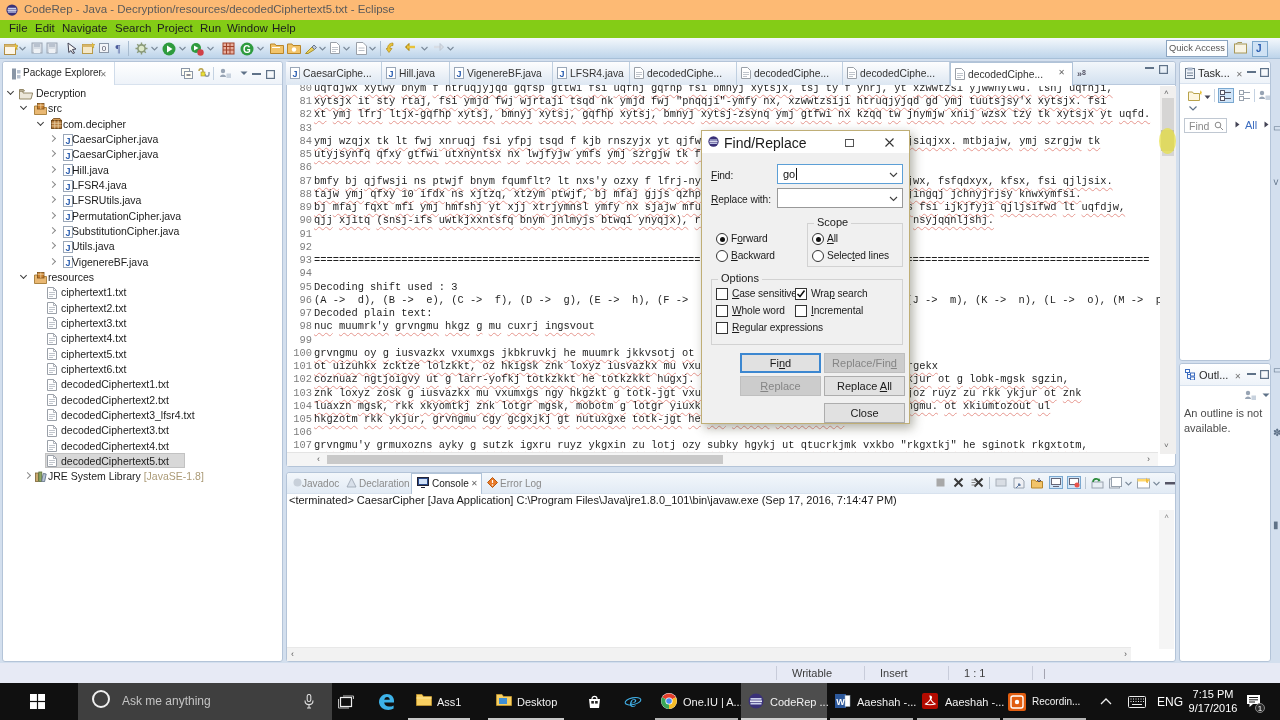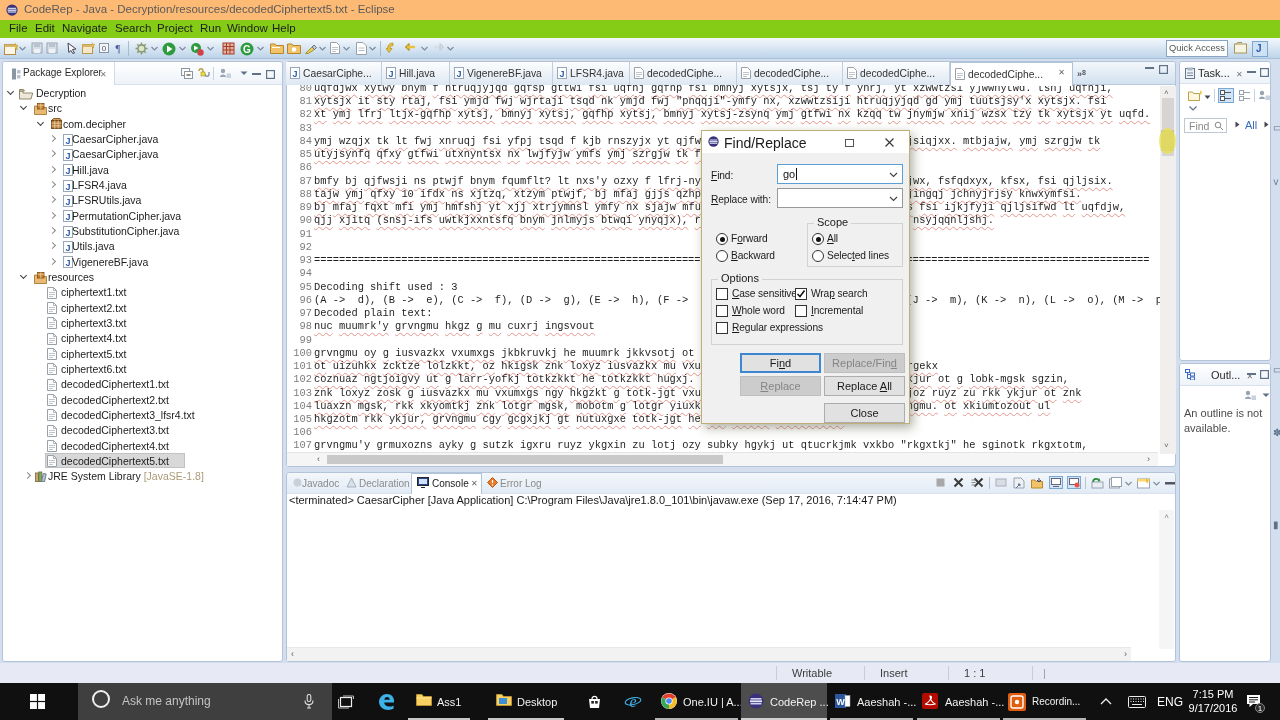--- a/index.html
+++ b/index.html
@@ -861,21 +861,21 @@
 <div class="panel" style="left:1179px;top:304px;width:92px;height:299px">
   <div class="phead" style="height:22px"></div>
   <div class="abs" style="left:5px;top:5px">
         <svg width="11" height="11" viewBox="0 0 11 11">
           <rect x="0.5" y="0.5" width="4" height="3" fill="#fff" stroke="#3a6bbf"></rect>
           <rect x="5.5" y="4" width="4" height="3" fill="#fff" stroke="#3a6bbf"></rect>
           <rect x="5.5" y="8" width="4" height="3" fill="#fff" stroke="#3a6bbf"></rect>
           <path d="M2.5 3.5 v6 h3 M2.5 5.5 h3" stroke="#3a6bbf" fill="none"></path>
         </svg>
       </div>
-  <div class="ptit" style="left:31px">Outl... &nbsp;<span style="font-size:8px;color:#777">✕</span></div>
+  <div class="ptit" style="left:19px">Outl... &nbsp;<span style="font-size:8px;color:#777">✕</span></div>
   <div class="abs" style="left:67px;top:9px">
         <svg width="9" height="3" viewBox="0 0 9 3">
           <rect width="9" height="2" fill="#5f7288"></rect>
         </svg>
       </div>
   <div class="abs" style="left:80px;top:6px">
         <svg width="9" height="9" viewBox="0 0 9 9">
           <rect x="0.5" y="0.5" width="8" height="8" fill="none" stroke="#5f7288" stroke-width="1.4"></rect>
         </svg>
       </div>

